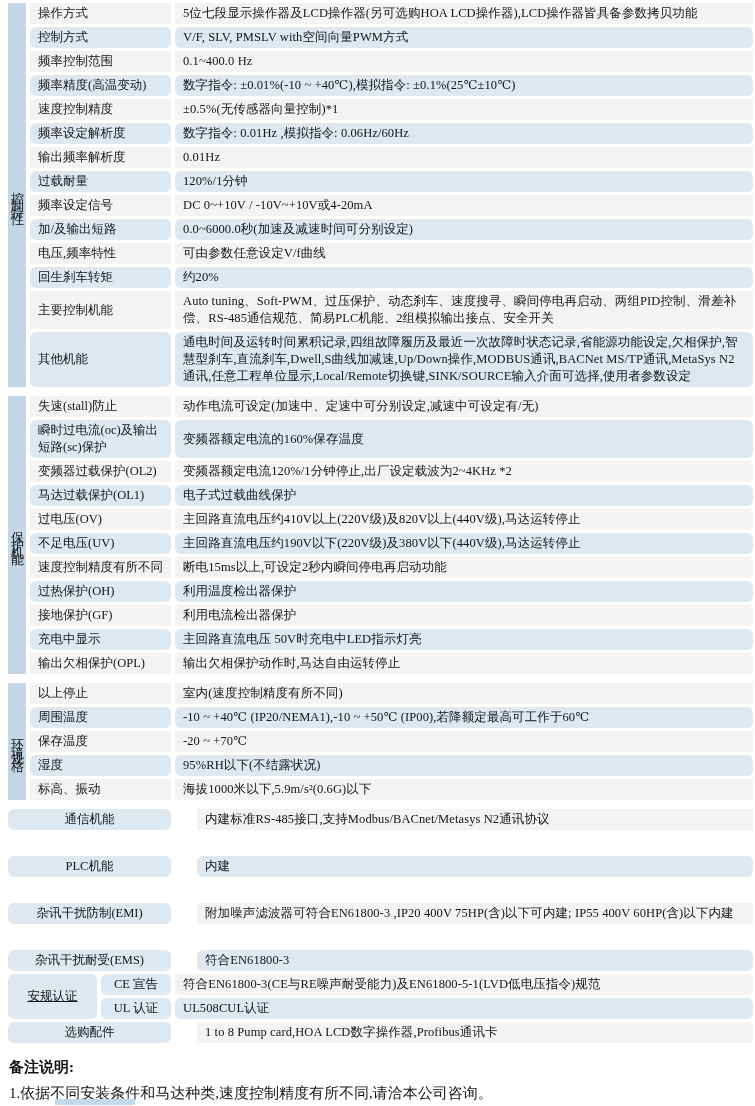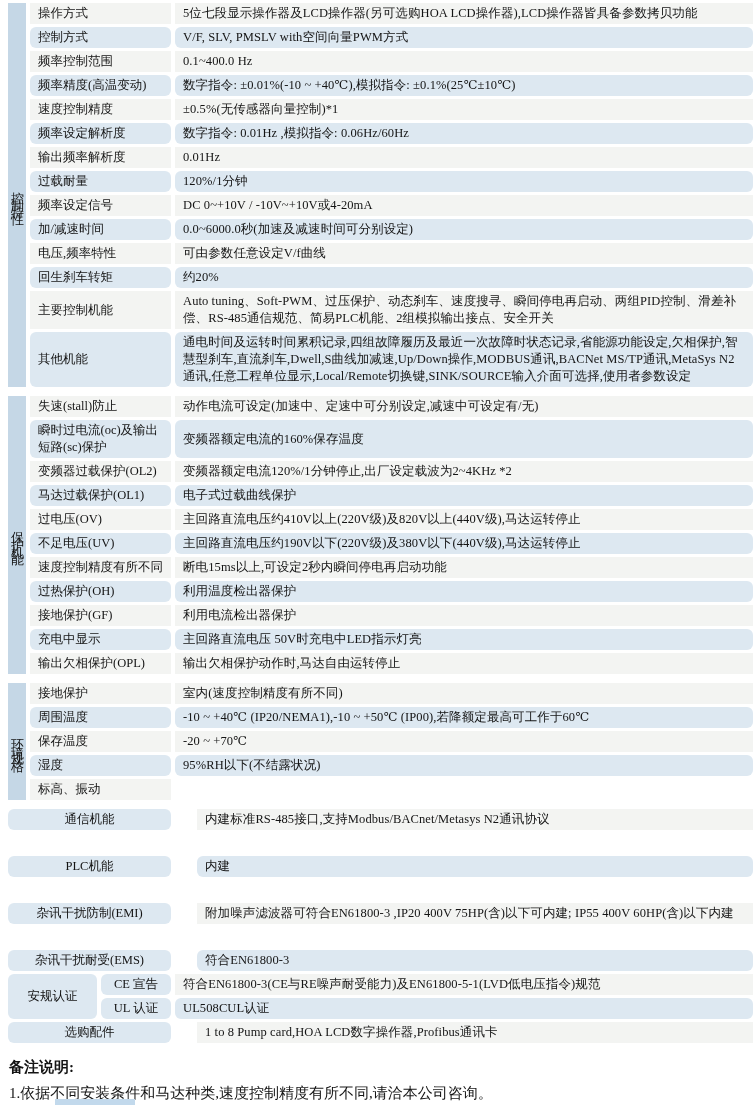--- a/index.html
+++ b/index.html
@@ -45,21 +45,21 @@
   .center{justify-content:center;text-align:center;}
   .gbar{
     grid-column:1;
     background:#c5d7e6;
     writing-mode:vertical-rl;
     text-orientation:upright;
     display:flex;align-items:center;justify-content:center;
     font-size:13px;letter-spacing:7px;
     padding:4px 0;
   }
-  .cert-main{grid-row:1 / span 2;}
+  .cert-main{grid-row:1 / span 2;text-decoration:underline;}
   .notes{margin-top:16px;font-size:15px;line-height:17px;padding-left:1px;}
   .notes .nt{font-weight:600;margin-bottom:9px;}
   .notes .nl{margin-bottom:8px;}
   .bottom-strip{
     position:absolute;left:55px;top:1099px;
     width:80px;height:6px;background:#c2d9ec;
   }
 </style>
 </head>
 <body>
@@ -79,21 +79,21 @@
       <div class="cell lbl tint-light">速度控制精度</div>
       <div class="cell val tint-light">±0.5%(无传感器向量控制)*1</div>
       <div class="cell lbl tint-blue">频率设定解析度</div>
       <div class="cell val tint-blue">数字指令: 0.01Hz ,模拟指令: 0.06Hz/60Hz</div>
       <div class="cell lbl tint-light">输出频率解析度</div>
       <div class="cell val tint-light">0.01Hz</div>
       <div class="cell lbl tint-blue">过载耐量</div>
       <div class="cell val tint-blue">120%/1分钟</div>
       <div class="cell lbl tint-light">频率设定信号</div>
       <div class="cell val tint-light">DC 0~+10V / -10V~+10V或4-20mA</div>
-      <div class="cell lbl tint-blue">加/减速时间</div>
+      <div class="cell lbl tint-blue">加/及输出短路</div>
       <div class="cell val tint-blue">0.0~6000.0秒(加速及减速时间可分别设定)</div>
       <div class="cell lbl tint-light">电压,频率特性</div>
       <div class="cell val tint-light">可由参数任意设定V/f曲线</div>
       <div class="cell lbl tint-blue">回生刹车转矩</div>
       <div class="cell val tint-blue">约20%</div>
       <div class="cell lbl tint-light">主要控制机能</div>
       <div class="cell val tint-light">Auto tuning、Soft-PWM、过压保护、动态刹车、速度搜寻、瞬间停电再启动、两组PID控制、滑差补偿、RS-485通信规范、简易PLC机能、2组模拟输出接点、安全开关</div>
       <div class="cell lbl tint-blue">其他机能</div>
       <div class="cell val tint-blue">通电时间及运转时间累积记录,四组故障履历及最近一次故障时状态记录,省能源功能设定,欠相保护,智慧型刹车,直流刹车,Dwell,S曲线加减速,Up/Down操作,MODBUS通讯,BACNet MS/TP通讯,MetaSys N2通讯,任意工程单位显示,Local/Remote切换键,SINK/SOURCE输入介面可选择,使用者参数设定</div>
     </section>
@@ -117,29 +117,30 @@
       <div class="cell val tint-blue">利用温度检出器保护</div>
       <div class="cell lbl tint-light">接地保护(GF)</div>
       <div class="cell val tint-light">利用电流检出器保护</div>
       <div class="cell lbl tint-blue">充电中显示</div>
       <div class="cell val tint-blue">主回路直流电压  50V时充电中LED指示灯亮</div>
       <div class="cell lbl tint-light">输出欠相保护(OPL)</div>
       <div class="cell val tint-light">输出欠相保护动作时,马达自由运转停止</div>
     </section>
   <section class="gsec" id="gsec2">
       <div class="gbar" style="grid-row: 1 / span 5;">环境规格</div>
-      <div class="cell lbl tint-light">接地保护</div>
+      <div class="cell lbl tint-light">以上停止</div>
       <div class="cell val tint-light">室内(速度控制精度有所不同)</div>
       <div class="cell lbl tint-blue">周围温度</div>
       <div class="cell val tint-blue">-10 ~ +40℃ (IP20/NEMA1),-10 ~ +50℃ (IP00),若降额定最高可工作于60℃</div>
       <div class="cell lbl tint-light">保存温度</div>
       <div class="cell val tint-light">-20 ~ +70℃</div>
       <div class="cell lbl tint-blue">湿度</div>
       <div class="cell val tint-blue">95%RH以下(不结露状况)</div>
       <div class="cell lbl tint-light">标高、振动</div>
+      <div class="cell val tint-light">海拔1000米以下,5.9m/s²(0.6G)以下</div>
     </section>
 
   <div class="bsec" id="bsecA">
       <div class="cell lbl center tint-blue">通信机能</div>
       <div class="cell val tint-light">内建标准RS-485接口,支持Modbus/BACnet/Metasys N2通讯协议</div>
       <div class="cell lbl center tint-blue">PLC机能</div>
       <div class="cell val tint-blue">内建</div>
       <div class="cell lbl center tint-blue">杂讯干扰防制(EMI)</div>
       <div class="cell val tint-light">附加噪声滤波器可符合EN61800-3 ,IP20 400V 75HP(含)以下可内建; IP55 400V 60HP(含)以下内建</div>
       <div class="cell lbl center tint-blue">杂讯干扰耐受(EMS)</div>

